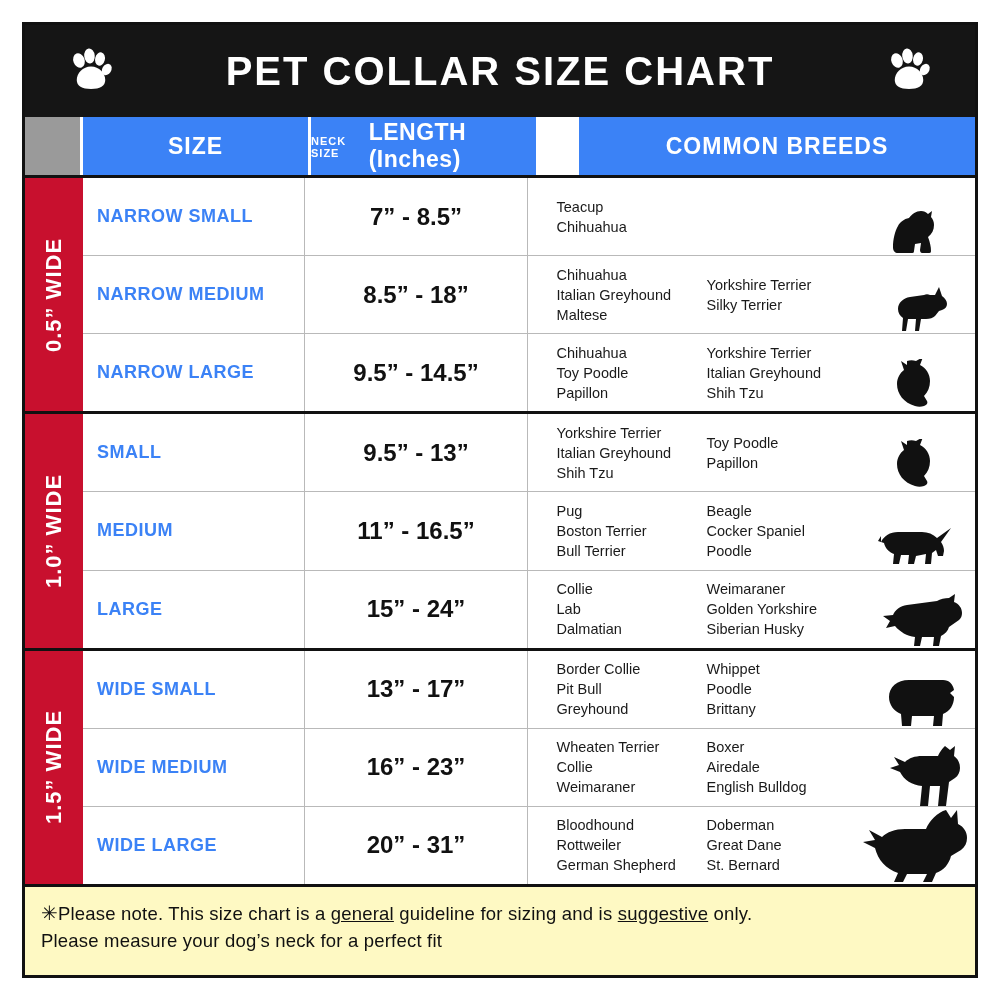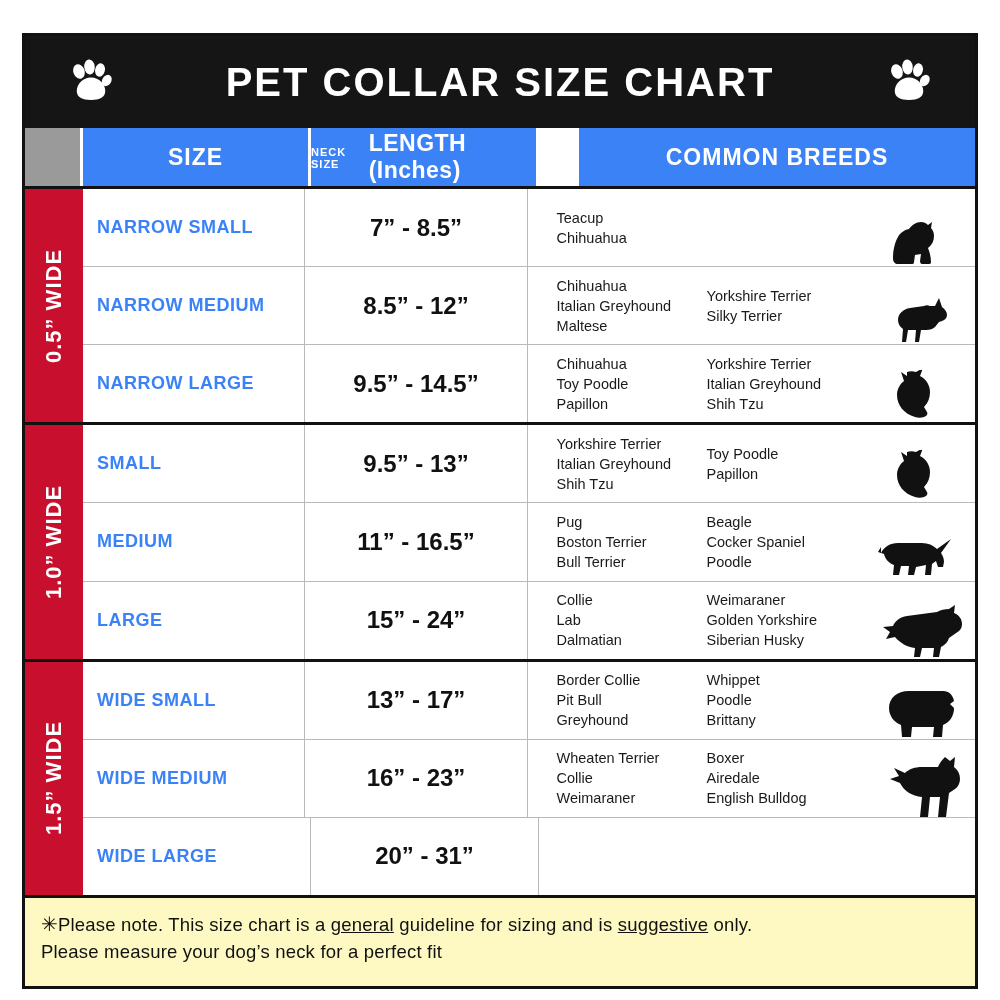--- a/index.html
+++ b/index.html
@@ -12,21 +12,21 @@
     width: 1000px;
     height: 1000px;
     overflow: hidden;
   }
   .chart {
     position: relative;
     width: 1000px;
     height: 1000px;
     background: #ffffff;
     box-sizing: border-box;
-    padding: 33px 22px 20px 22px;
+    padding: 22px 22px 20px 22px;
   }
   .frame {
     border: 3px solid #111111;
     width: 956px;
     height: 956px;
     box-sizing: border-box;
     display: flex;
     flex-direction: column;
     background: #ffffff;
   }
@@ -269,21 +269,21 @@
               <div class="silhouette">
                 <svg width="66" height="48" viewBox="0 0 66 48">
                   <path fill="#111" d="M12 46c-3 0-5-2-5-6 0-8 2-16 5-21 2-4 6-7 11-8 3-4 7-7 12-7 3 0 5 1 7 3l4-3-1 6c2 2 3 5 3 8 0 5-2 9-6 12 2 5 3 10 3 14 0 2-1 2-3 2h-6c-1 0-2-1-2-3l1-7-6 1-1 7c0 2-1 2-3 2h-13z"></path>
                 </svg>
               </div>
             </div>
           </div>
 
           <div class="row">
             <div class="c-size">NARROW MEDIUM</div>
-            <div class="c-len">8.5” - 12”</div>
+            <div class="c-len">8.5” - 18”</div>
             <div class="c-breeds">
               <div class="breed-cols">
                 <div class="breed-col first">
                   <span>Chihuahua</span>
                   <span>Italian Greyhound</span>
                   <span>Maltese</span>
                 </div>
                 <div class="breed-col second">
                   <span>Yorkshire Terrier</span>
                   <span>Silky Terrier</span>
@@ -454,20 +454,39 @@
                 <svg width="96" height="62" viewBox="0 0 96 62">
                   <path fill="#111" d="M74 2l5 4 5-4-1 10c4 3 6 7 6 12 0 4-2 8-5 10l-6 4-3 24h-8l2-20h-10l-2 20h-8l2-20c-10-1-18-6-22-14l-10-4 9-3-5-8 11 5c4-4 10-6 17-6h16c2-5 6-9 7-10z"></path>
                 </svg>
               </div>
             </div>
           </div>
 
           <div class="row">
             <div class="c-size">WIDE LARGE</div>
             <div class="c-len">20” - 31”</div>
+            <div class="c-breeds">
+              <div class="breed-cols">
+                <div class="breed-col first">
+                  <span>Bloodhound</span>
+                  <span>Rottweiler</span>
+                  <span>German Shepherd</span>
+                </div>
+                <div class="breed-col second">
+                  <span>Doberman</span>
+                  <span>Great Dane</span>
+                  <span>St. Bernard</span>
+                </div>
+              </div>
+              <div class="silhouette">
+                <svg width="118" height="76" viewBox="0 0 118 76">
+                  <path fill="#111" d="M86 2l5 8 6-8 1 14c6 3 9 8 9 14 0 5-2 9-6 12l-10 6c-2 8-7 14-15 17l-4 9h-9l4-8h-20l-4 8h-9l4-9c-12-4-20-13-23-25l-12-6 12-2-6-10 13 7c5-5 13-8 23-8h21c3-8 12-17 20-19z"></path>
+                </svg>
+              </div>
+            </div>
           </div>
 
         </div>
       </div>
 
     </div>
 
     <div class="footer">
       <p><span class="star">✳</span><span>Please note. This size chart is a </span><span class="u">general</span><span> guideline for sizing and is </span><span class="u">suggestive</span><span> only.</span></p>
       <p>Please measure your dog’s neck for a perfect fit</p>

